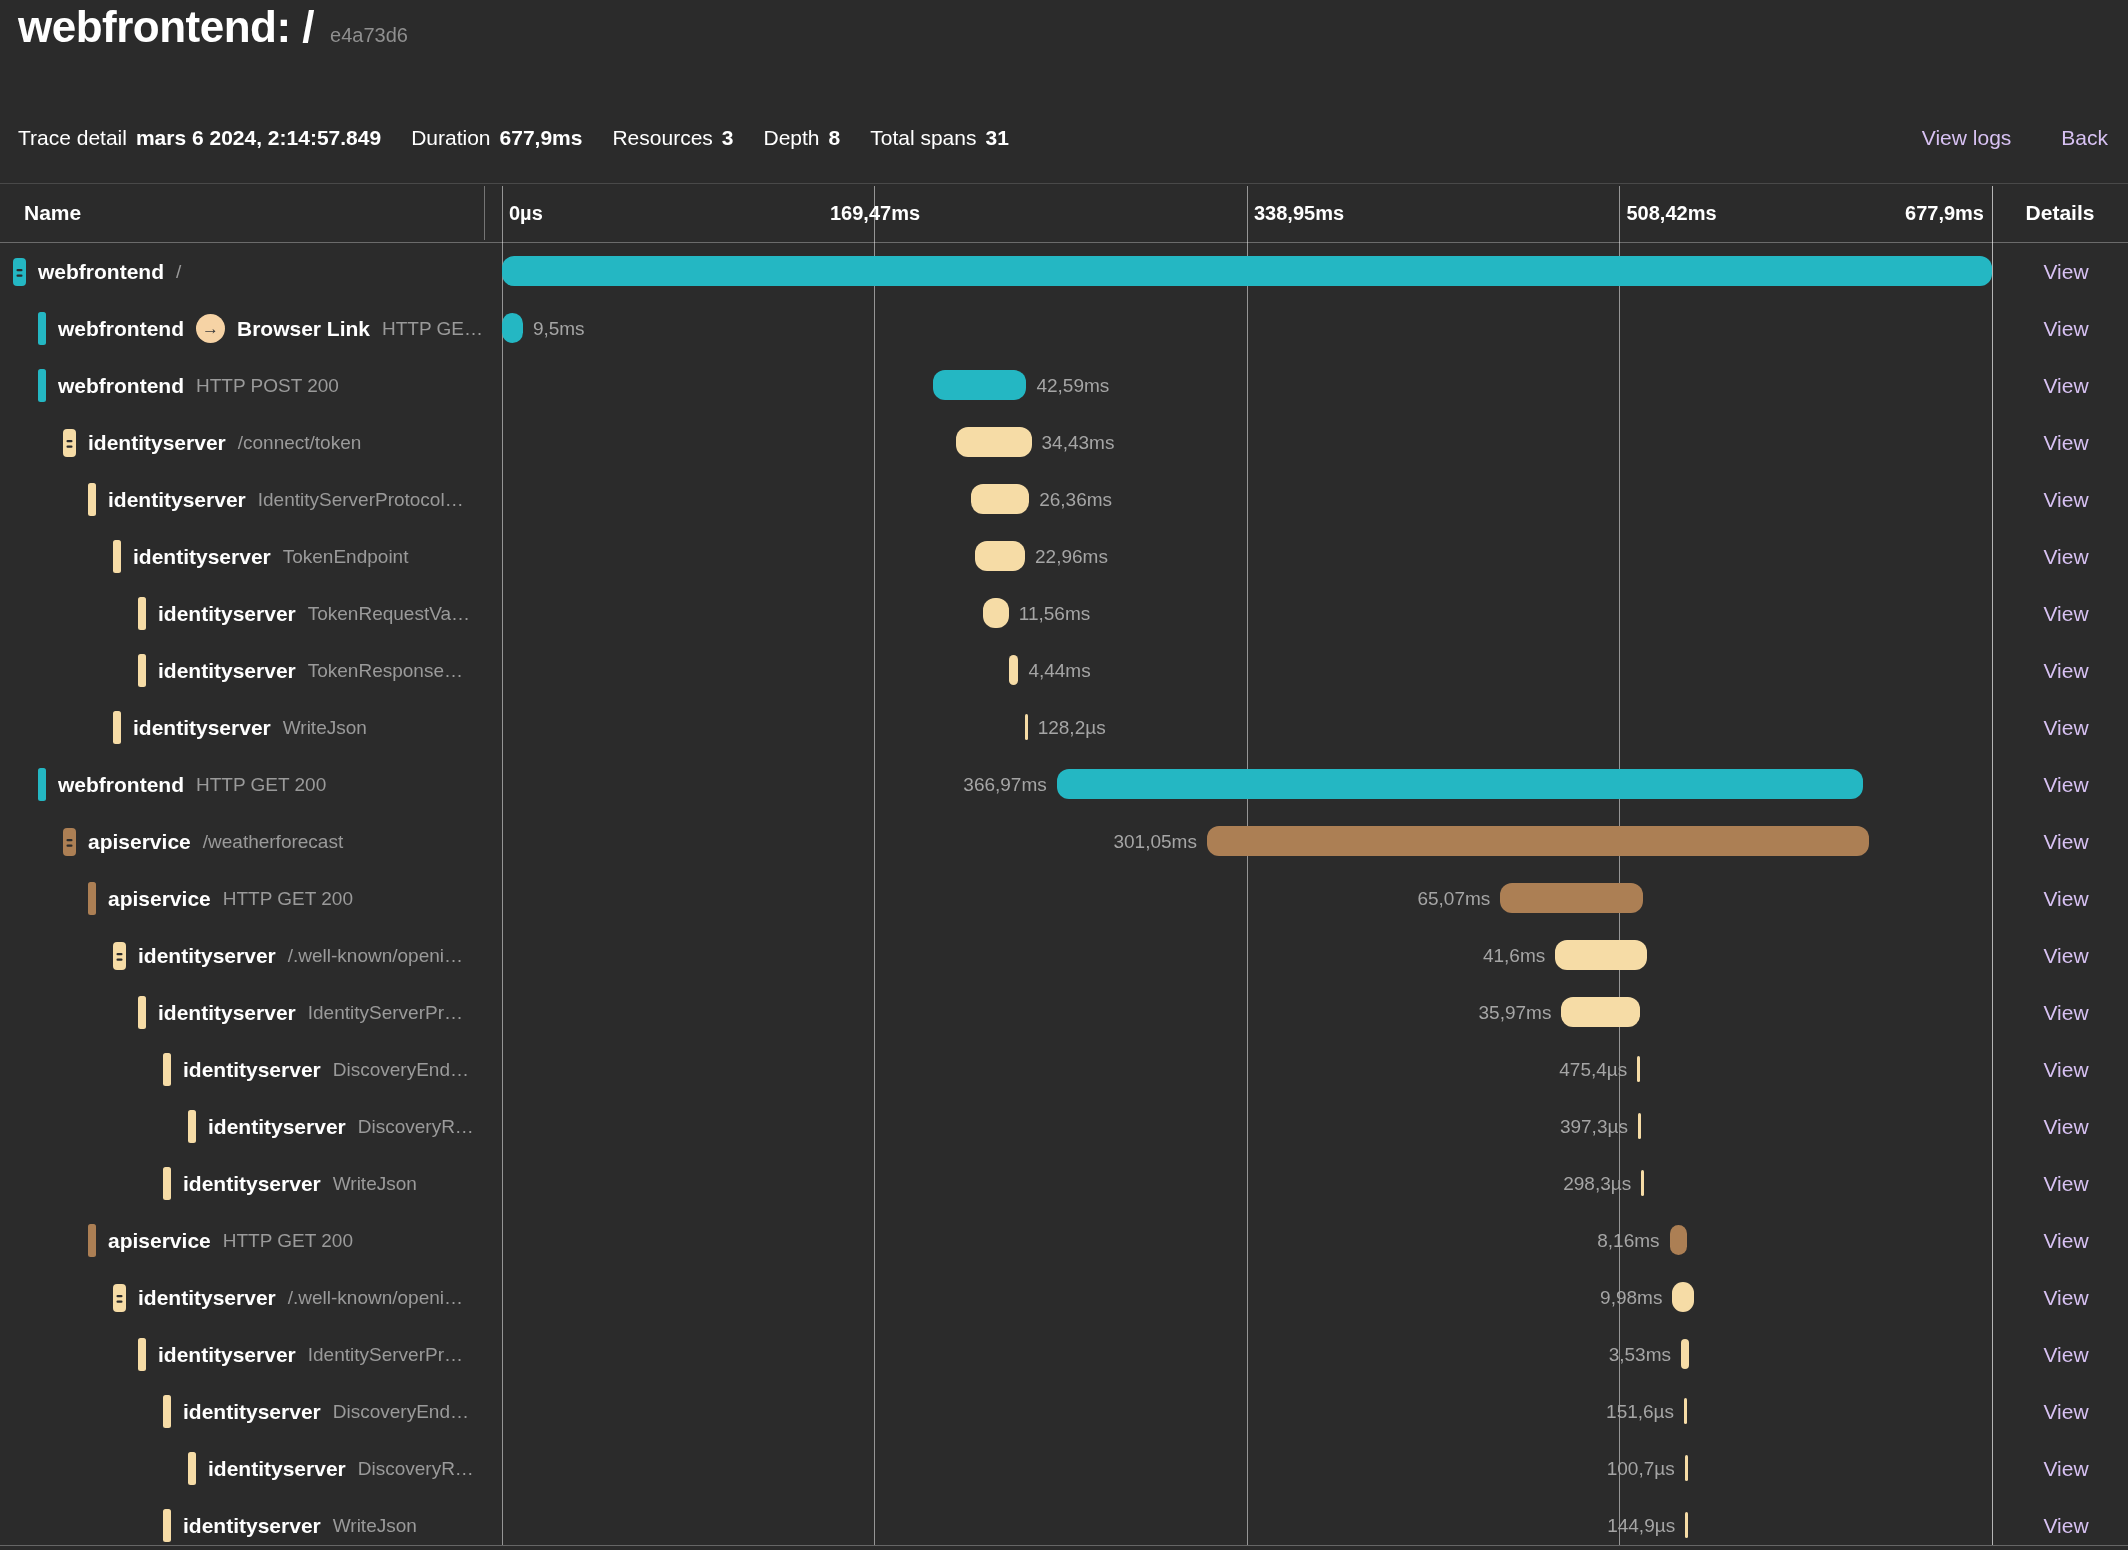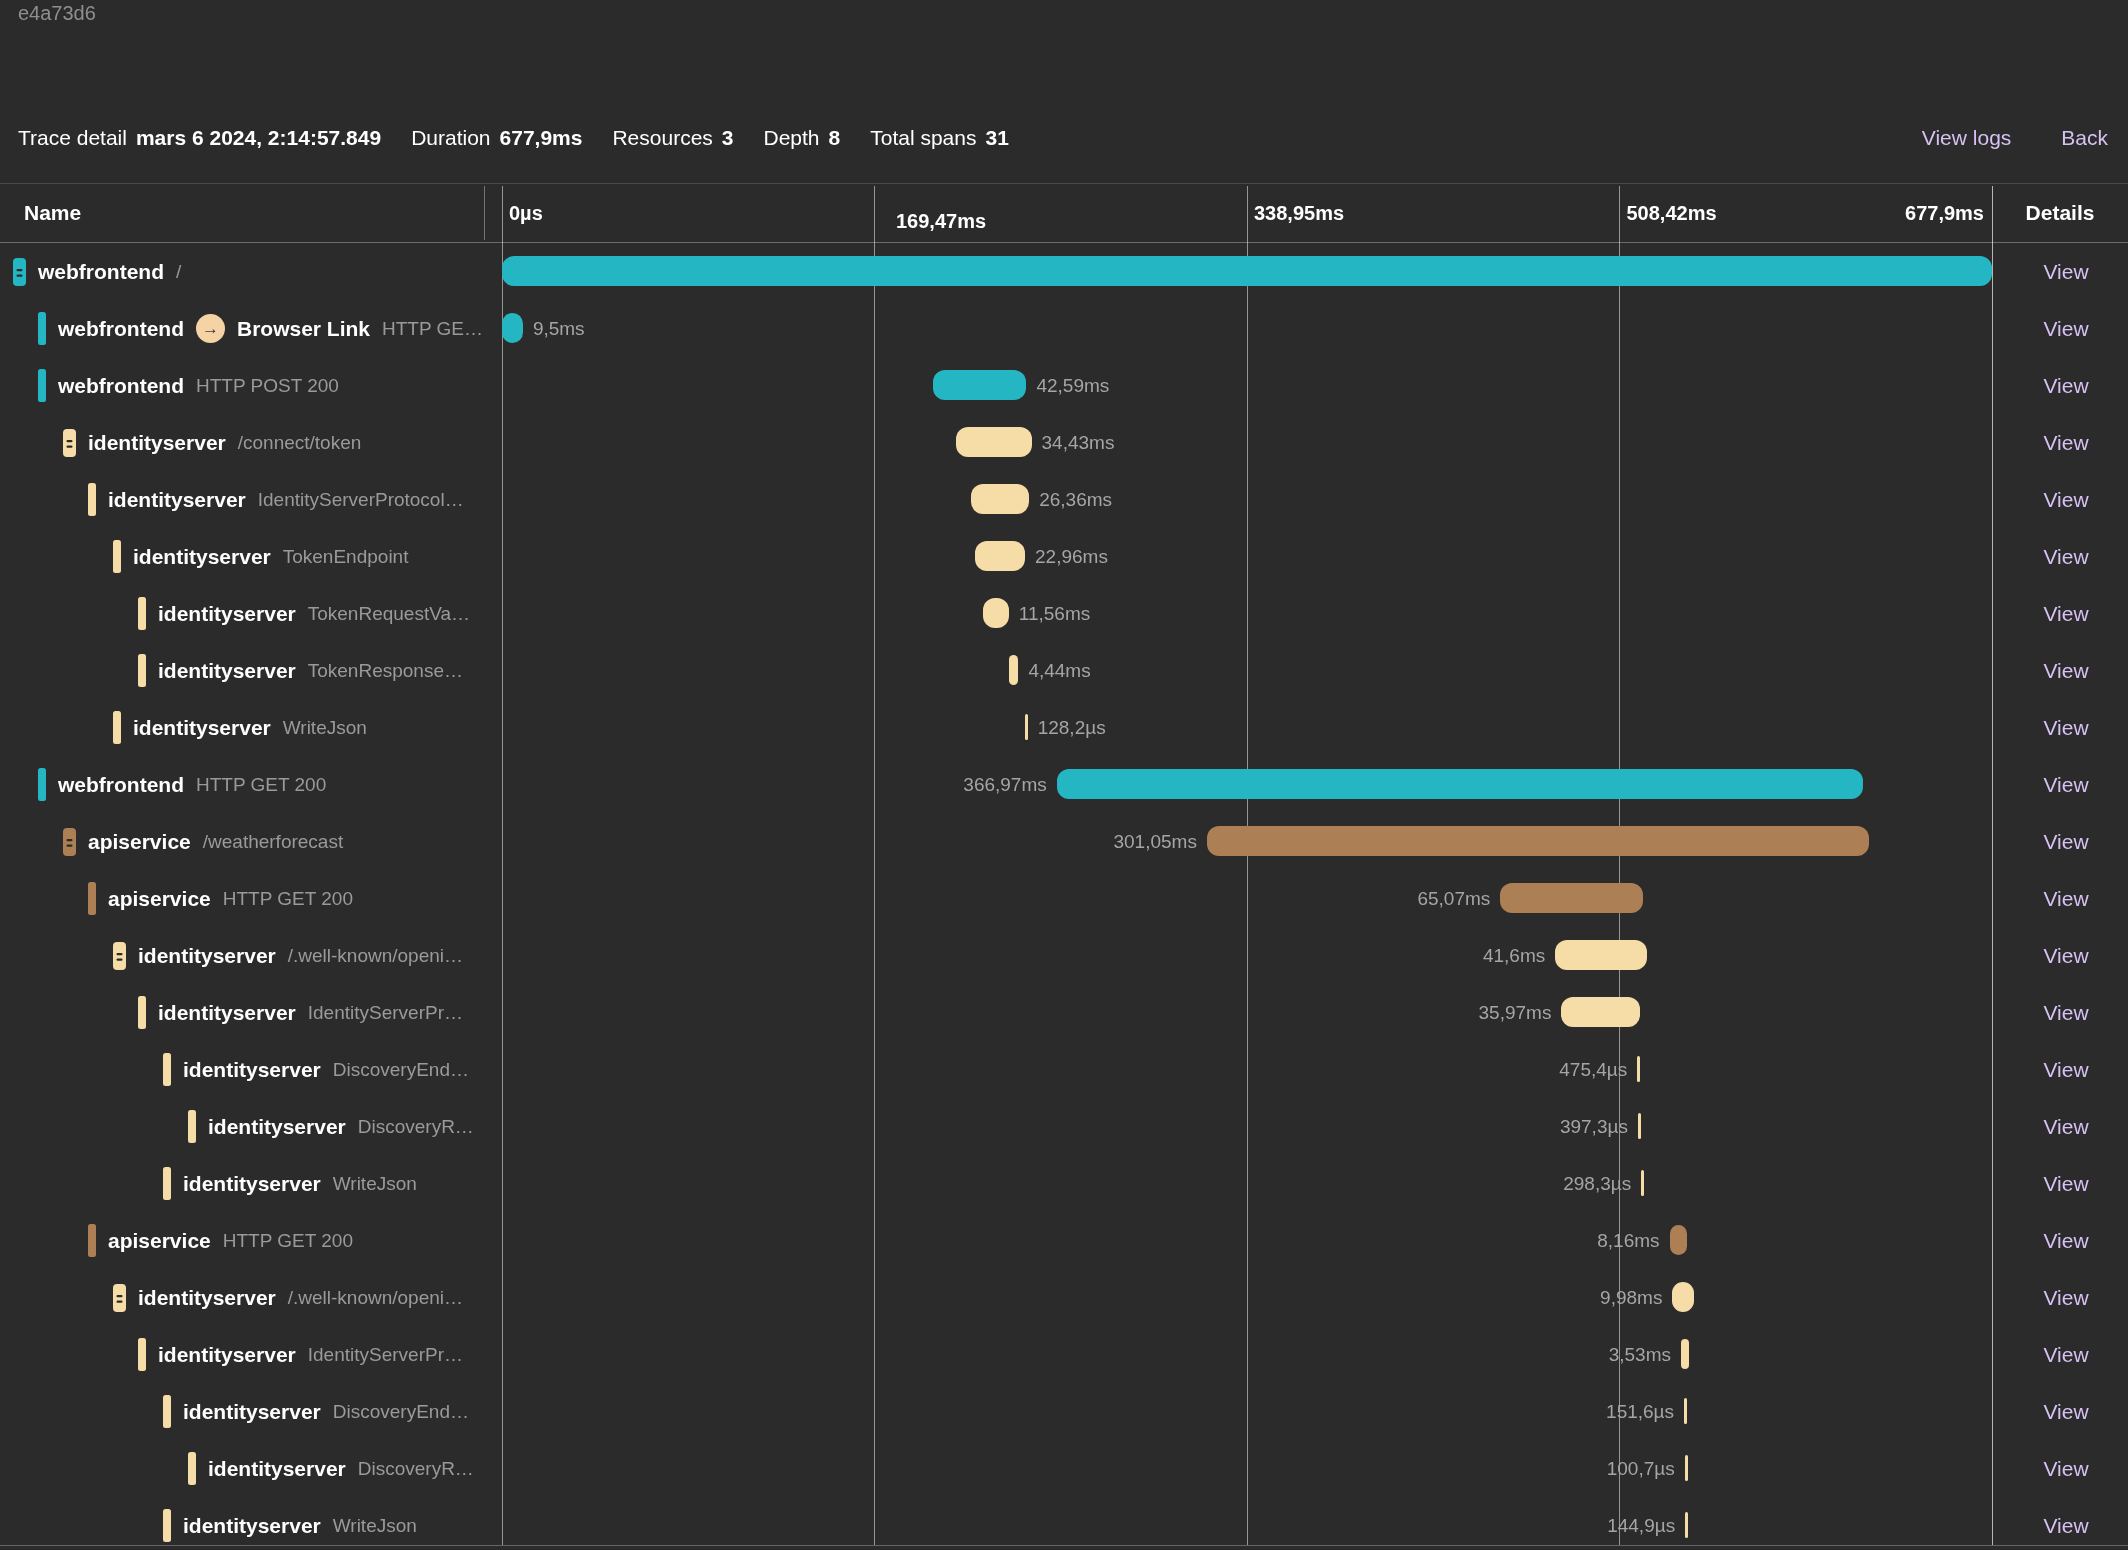--- a/index.html
+++ b/index.html
@@ -49,20 +49,21 @@
   .bar { position:absolute; height:30px; top:13px; border-radius:12px; min-width:2px; }
   .tickmark { position:absolute; width:3px; height:26px; top:15px; border-radius:1.5px; }
   .durlabel { position:absolute; top:50%; transform:translateY(-50%); font-size:19px; color:#a5a5a5; white-space:nowrap; }
   .view { position:absolute; left:1992px; width:148px; text-align:center; top:50%; transform:translateY(-50%);
           font-size:21px; color:#d7c1f2; cursor:pointer; text-decoration:none; }
 </style>
 </head>
 <body>
 
 <div class="title-row">
+  <span class="t">webfrontend: /</span>
   <span class="id">e4a73d6</span>
 </div>
 
 <div class="topbar">
   <div class="tb-left">
     <span class="pair">
       <span>Trace detail</span>
       <span class="bold">mars 6 2024, 2:14:57.849</span>
     </span>
     <span class="pair">
@@ -85,21 +86,21 @@
   <div class="tb-right">
     <a class="link">View logs</a>
     <a class="link">Back</a>
   </div>
 </div>
 
 <div class="thead">
   <div class="name-h">Name</div>
   <div id="axis-labels">
       <span class="axis-label" style="left: 509px;">0µs</span>
-      <span class="axis-label" style="left: 896px; margin-top: 8px;">169,47ms</span>
+      <span class="axis-label" style="left: 830px;">169,47ms</span>
       <span class="axis-label" style="left: 1254px;">338,95ms</span>
       <span class="axis-label" style="left: 1626.49px;">508,42ms</span>
       <span class="axis-label" style="right: 144px;">677,9ms</span>
     </div>
   <div class="details-h">Details</div>
 </div>
 
 <div class="name-col-divider"></div>
 <div id="gridlines">
     <div class="vline" style="left: 502px;"></div>

